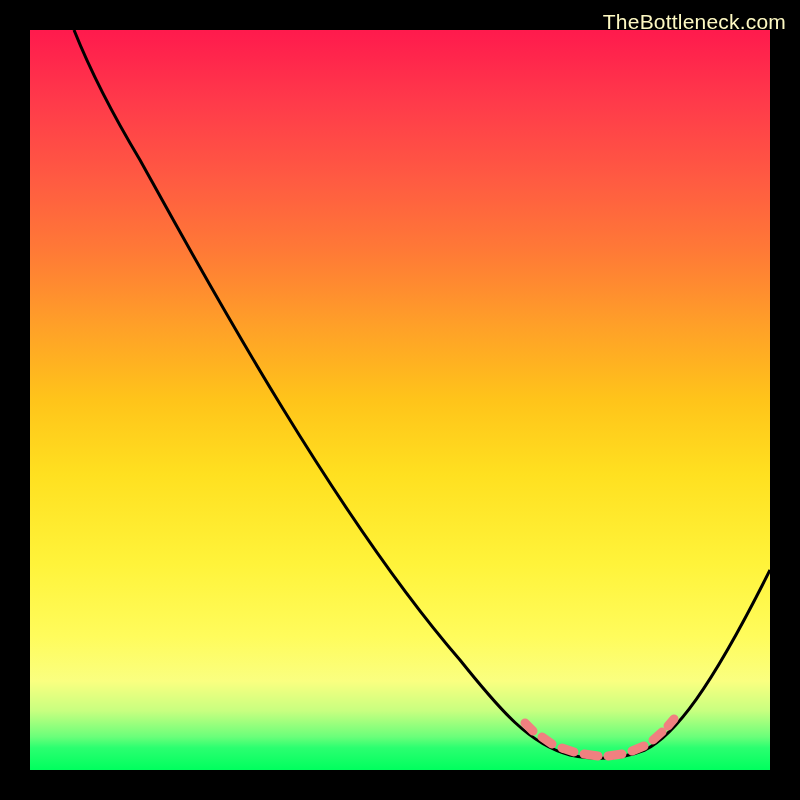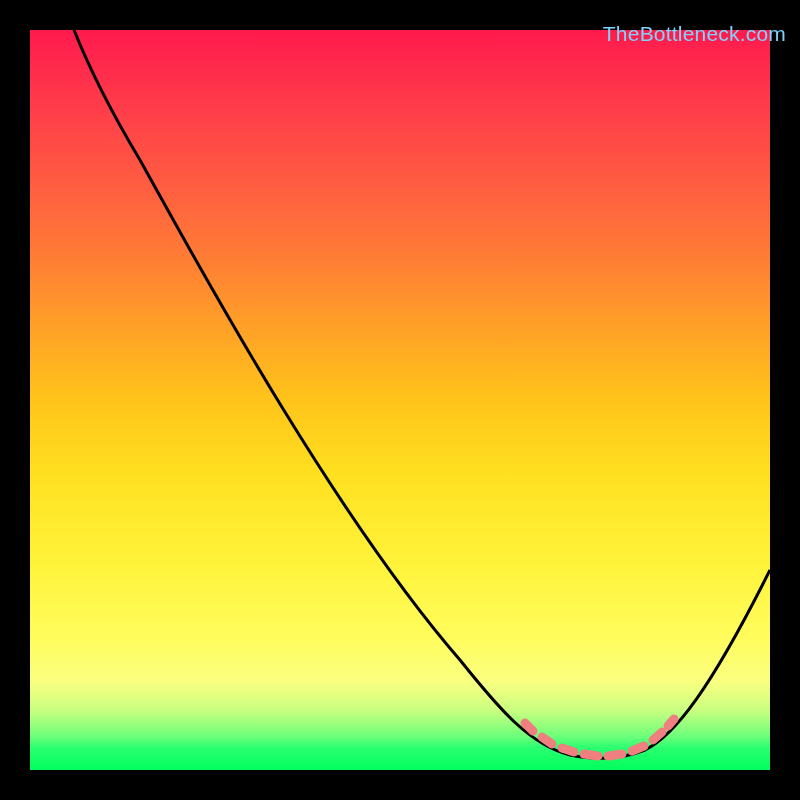--- a/index.html
+++ b/index.html
@@ -36,23 +36,23 @@
   .curve {
     position: absolute;
     top: 0;
     left: 0;
     width: 740px;
     height: 740px;
     pointer-events: none;
   }
   .watermark {
     position: absolute;
-    top: 22px;
+    top: 10px;
     right: 14px;
-    color: #7dd3fc;
+    color: #fef9c3;
     font-size: 21px;
     font-weight: 500;
     letter-spacing: 0.2px;
   }
 </style>
 </head>
 <body>
 
 <div class="chart-frame">
   <svg class="curve" viewBox="0 0 740 740">

